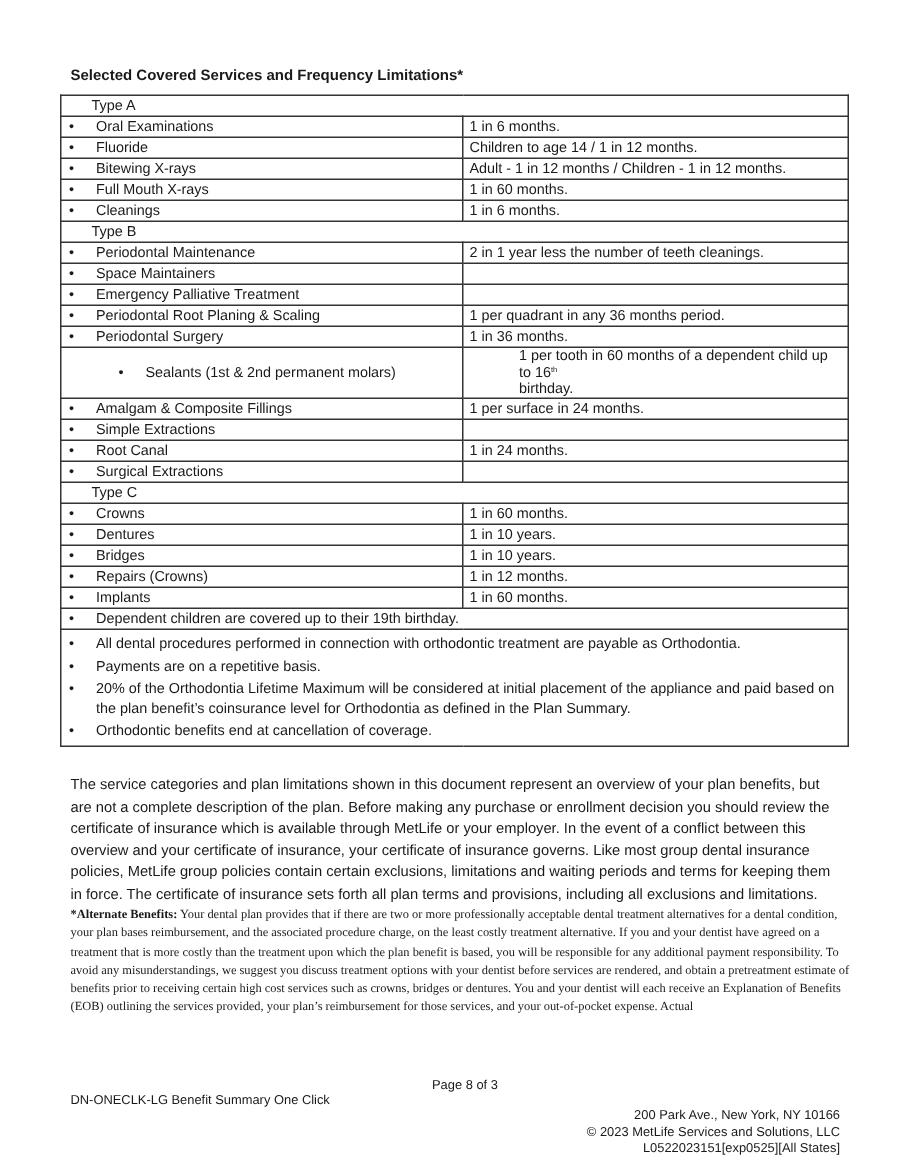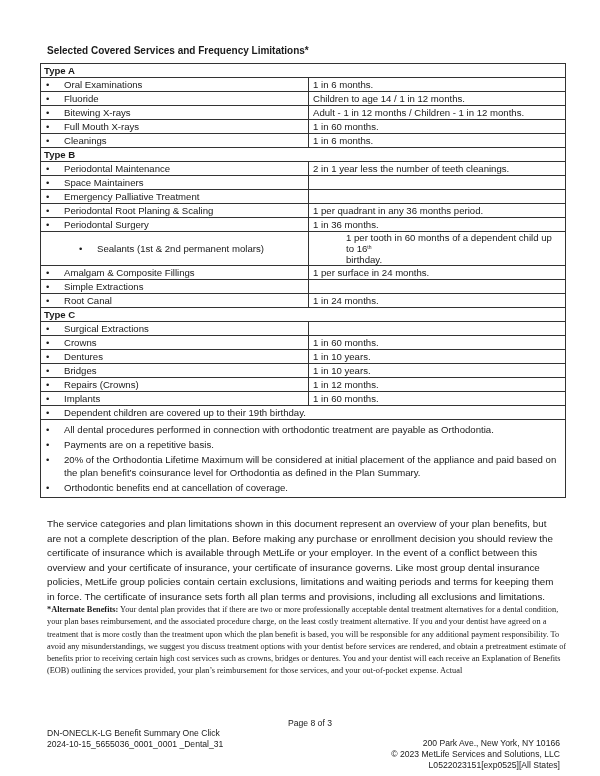--- a/index.html
+++ b/index.html
@@ -13,21 +13,21 @@
     }
     table.svc {
       position: absolute; left: 40px; top: 63px; width: 526px;
       border-collapse: collapse; font-size: 9.6px;
     }
     table.svc td {
       border: 1px solid #333; padding: 0 4px; vertical-align: middle;
       line-height: 11px; height: 13px;
     }
     table.svc td.section {
-      font-weight: bold; height: 13px; padding-left: 3px;
+      font-weight: normal; height: 13px; padding-left: 20px;
     }
     table.svc td.svc-name { width: 226px; }
     .bullet { display: inline-block; width: 18px; padding-left: 1px; }
     table.svc tr.tall td { height: 24px; padding-left: 37px; }
     table.svc td.ortho-cell { padding-left: 4px; }
     .ortho-block { padding: 1px 0; }
     .ortho-line { display: flex; line-height: 13px; margin: 2px 0; }
     .ortho-line .bullet { flex: 0 0 18px; }
     .ortho-line.first { margin: 0; }
     sup { font-size: 5px; vertical-align: top; position: relative; top: -1px; }
@@ -110,25 +110,25 @@
       </tr>
       <tr>
         <td class="svc-name"><span class="bullet">•</span><span>Simple Extractions</span></td>
         <td><span></span></td>
       </tr>
       <tr>
         <td class="svc-name"><span class="bullet">•</span><span>Root Canal</span></td>
         <td><span>1 in 24 months.</span></td>
       </tr>
       <tr>
-        <td colspan="2" class="section">Type C</td>
+        <td class="svc-name"><span class="bullet">•</span><span>Surgical Extractions</span></td>
+        <td><span></span></td>
       </tr>
       <tr>
-        <td class="svc-name"><span class="bullet">•</span><span>Surgical Extractions</span></td>
-        <td><span></span></td>
+        <td colspan="2" class="section">Type C</td>
       </tr>
       <tr>
         <td class="svc-name"><span class="bullet">•</span><span>Crowns</span></td>
         <td><span>1 in 60 months.</span></td>
       </tr>
       <tr>
         <td class="svc-name"><span class="bullet">•</span><span>Dentures</span></td>
         <td><span>1 in 10 years.</span></td>
       </tr>
       <tr>
@@ -177,20 +177,19 @@
 </table>
 
 <div class="disclaimer">The service categories and plan limitations shown in this document represent an overview of your plan benefits, but are not a complete description of the plan.  Before making any purchase or enrollment decision you should review the certificate of insurance which is available through MetLife or your employer. In the event of a conflict between this overview and your certificate of insurance, your certificate of insurance governs. Like most group dental insurance policies, MetLife group policies contain certain exclusions, limitations and waiting periods and terms for keeping them in force. The certificate of insurance sets forth all plan terms and provisions, including all exclusions and limitations.</div>
 
 <div class="alt-benefits">
   <b>*Alternate Benefits:</b><span> Your dental plan provides that if there are two or more professionally acceptable dental treatment alternatives for a dental condition, your plan bases reimbursement, and the associated procedure charge, on the least costly treatment alternative. If you and your dentist have agreed on a treatment that is more costly than the treatment upon which the plan benefit is based, you will be responsible for any additional payment responsibility.  To avoid any misunderstandings, we suggest you discuss treatment options with your dentist before services are rendered, and obtain a pretreatment estimate of benefits prior to receiving certain high cost services such as crowns, bridges or dentures. You and your dentist will each receive an Explanation of Benefits (EOB) outlining the services provided, your plan’s reimbursement for those services, and your out-of-pocket expense. Actual</span>
 </div>
 
 <div class="footer footer-left">
   <div>DN-ONECLK-LG Benefit Summary One Click</div>
-  <div>2024-10-15_5655036_0001_0001 _Dental_31</div>
 </div>
 <div class="footer footer-center">Page 8 of 3</div>
 <div class="footer footer-right">
   <div>200 Park Ave., New York, NY 10166</div>
   <div>© 2023 MetLife Services and Solutions, LLC</div>
   <div>L0522023151[exp0525][All States]</div>
 </div>
 
 </body></html>

